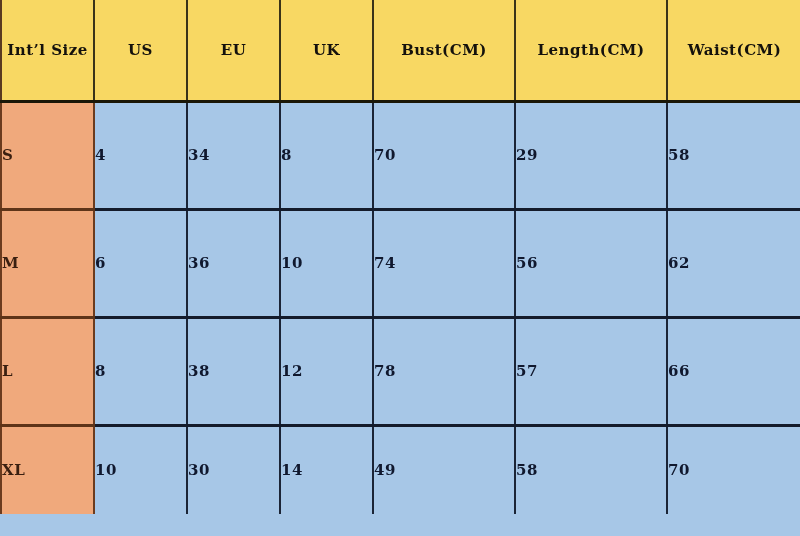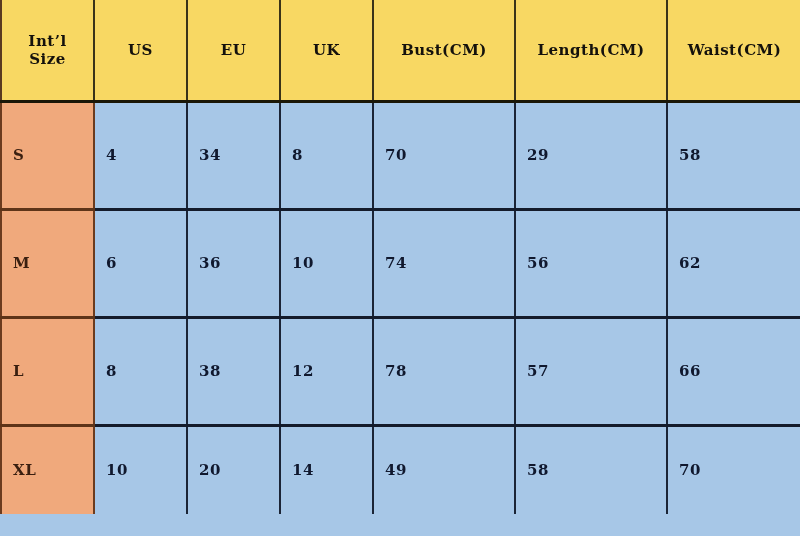--- a/index.html
+++ b/index.html
@@ -15,21 +15,21 @@
     background: #a7c7e7;
     font-family: "DejaVu Serif", "Liberation Serif", serif;
   }
   table.size-chart {
     width: 800px;
     border-collapse: collapse;
     table-layout: fixed;
   }
   table.size-chart th,
   table.size-chart td {
-    padding: 11px;
+    padding: 0;
     margin: 0;
     vertical-align: middle;
     font-weight: bold;
     letter-spacing: 0.5px;
   }
 
   
   thead tr {
     height: 101px;
   }
@@ -137,21 +137,21 @@
         <td class="cell">8</td>
         <td class="cell">38</td>
         <td class="cell">12</td>
         <td class="cell">78</td>
         <td class="cell">57</td>
         <td class="cell">66</td>
       </tr>
       <tr class="last-row">
         <td class="size-cell">XL</td>
         <td class="cell">10</td>
-        <td class="cell">20</td>
+        <td class="cell">30</td>
         <td class="cell">14</td>
         <td class="cell">49</td>
         <td class="cell">58</td>
         <td class="cell">70</td>
       </tr>
     </tbody>
   </table>
 </div>
 
 </body></html>

